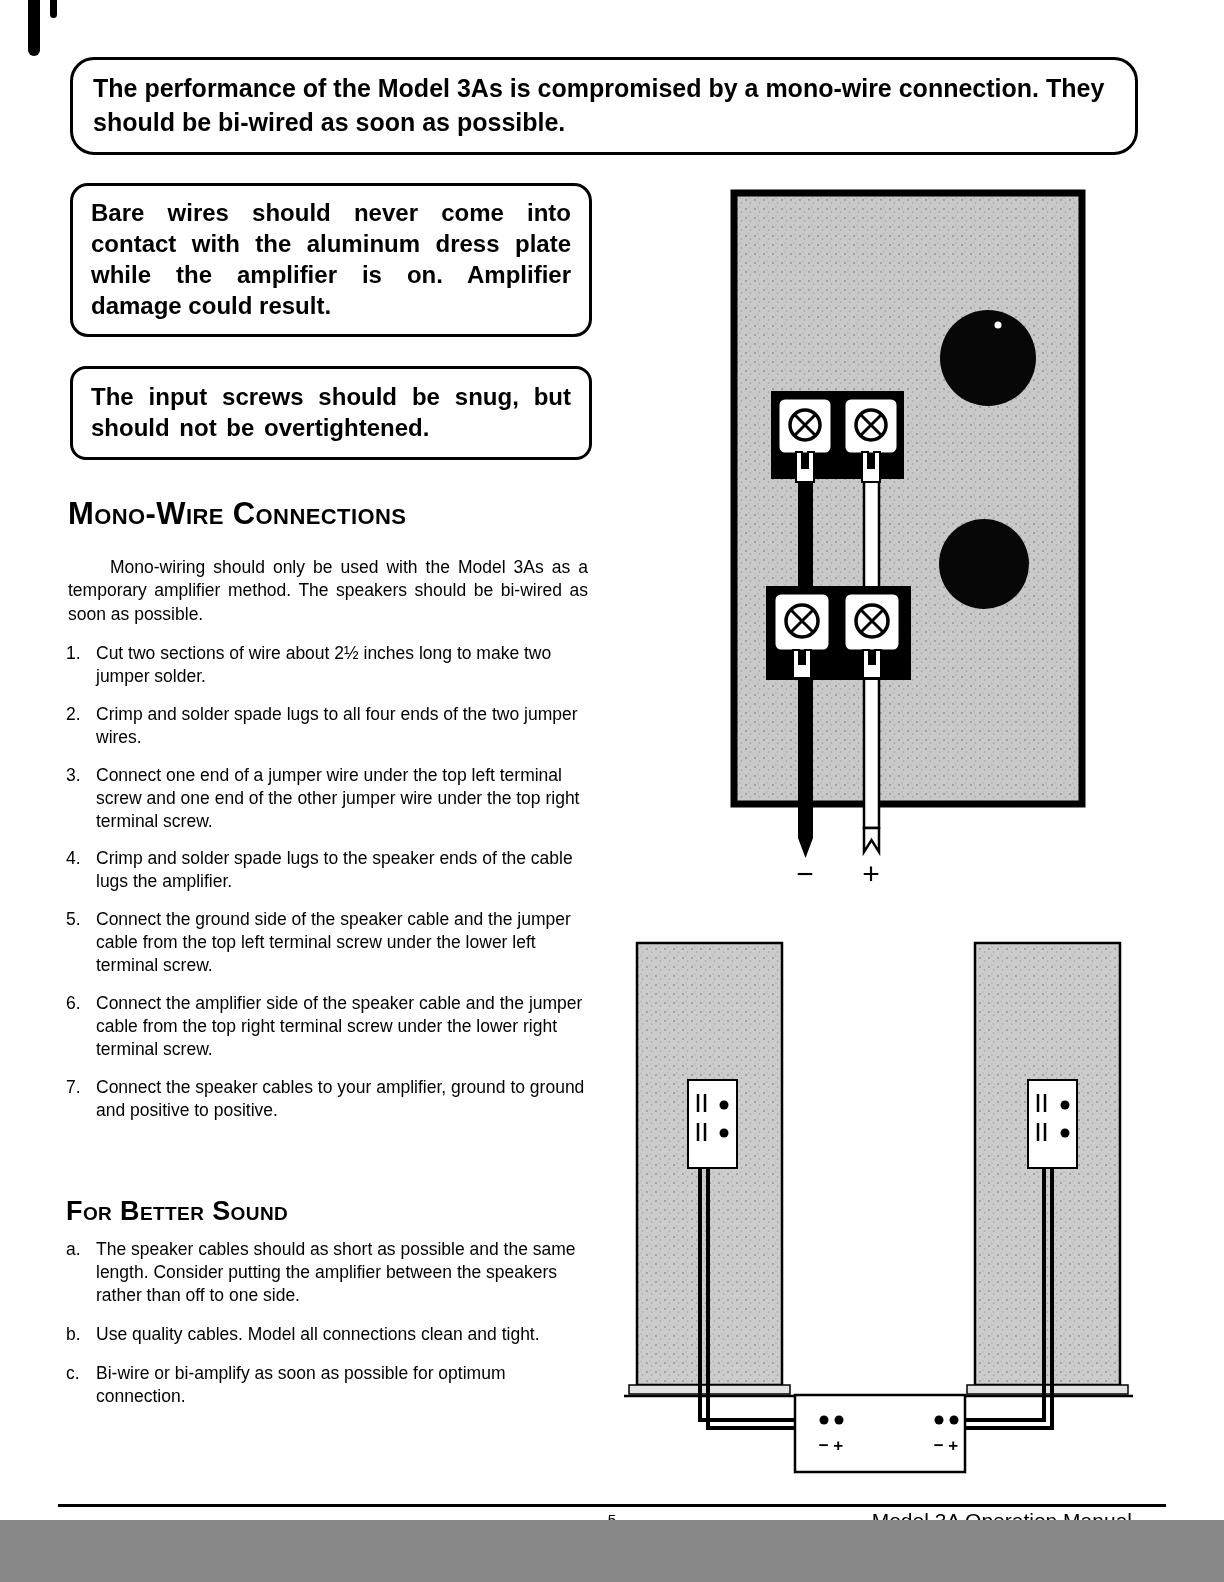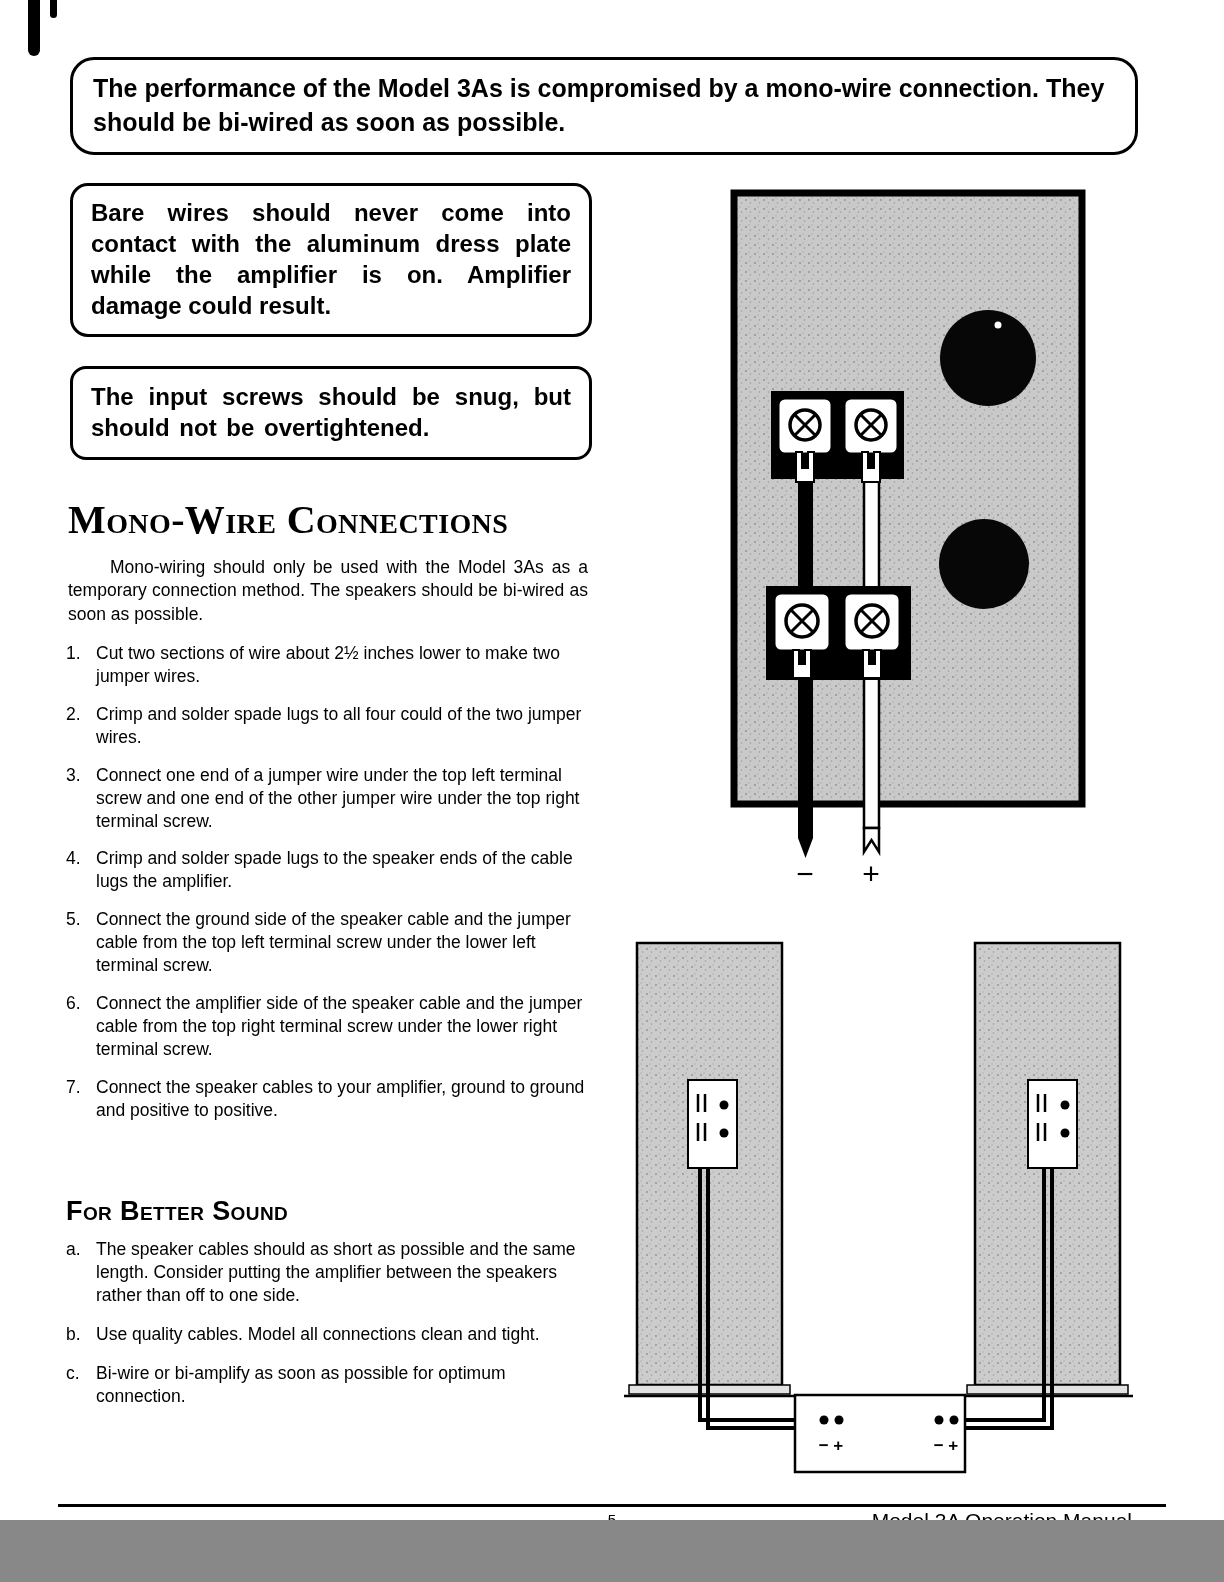--- a/index.html
+++ b/index.html
@@ -25,21 +25,21 @@
     font-size:24px; line-height:1.29; padding:12px 18px; text-align:justify;
   }
   .notice-3 {
     left:70px; top:366px; width:522px; height:94px; border-radius:16px;
     font-size:24px; line-height:1.29; padding:13px 18px; text-align:justify;
     word-spacing:3px;
   }
 
   .heading-main {
     position:absolute; left:68px; top:496px;
-    font-size:40px; font-weight:bold; font-variant:small-caps; letter-spacing:0.4px;font-family:Liberation Serif, serif;
+    font-size:31px; font-weight:bold; font-variant:small-caps; letter-spacing:0.4px;
   }
   .intro {
     position:absolute; left:68px; top:556px; width:520px;
     font-size:17.5px; line-height:1.33; text-indent:42px; text-align:justify;
   }
 
   .steps { position:absolute; left:66px; top:642px; width:530px; list-style:none; }
   .steps li { display:flex; margin-bottom:15px; font-size:17.5px; line-height:1.31; }
   .steps li .marker { width:30px; flex:none; }
   .steps li .text { flex:1; }
@@ -81,30 +81,30 @@
   <div class="notice notice-2">
     <p>Bare wires should never come into contact with the aluminum dress plate while the amplifier is on. Amplifier damage could result.</p>
   </div>
 
   <div class="notice notice-3">
     <p>The input screws should be snug, but should not be overtightened.</p>
   </div>
 
   <h1 class="heading-main">Mono-Wire Connections</h1>
 
-  <p class="intro">Mono-wiring should only be used with the Model 3As as a temporary connection method. The speakers should be bi-wired as soon as possible.</p>
+  <p class="intro">Mono-wiring should only be used with the Model 3As as a temporary amplifier method. The speakers should be bi-wired as soon as possible.</p>
 
   <ol class="steps">
     <li>
       <span class="marker">1.</span>
-      <span class="text">Cut two sections of wire about 2½ inches lower to make two jumper wires.</span>
+      <span class="text">Cut two sections of wire about 2½ inches long to make two jumper solder.</span>
     </li>
     <li>
       <span class="marker">2.</span>
-      <span class="text">Crimp and solder spade lugs to all four could of the two jumper wires.</span>
+      <span class="text">Crimp and solder spade lugs to all four ends of the two jumper wires.</span>
     </li>
     <li>
       <span class="marker">3.</span>
       <span class="text">Connect one end of a jumper wire under the top left terminal screw and one end of the other jumper wire under the top right terminal screw.</span>
     </li>
     <li>
       <span class="marker">4.</span>
       <span class="text">Crimp and solder spade lugs to the speaker ends of the cable lugs the amplifier.</span>
     </li>
     <li>

